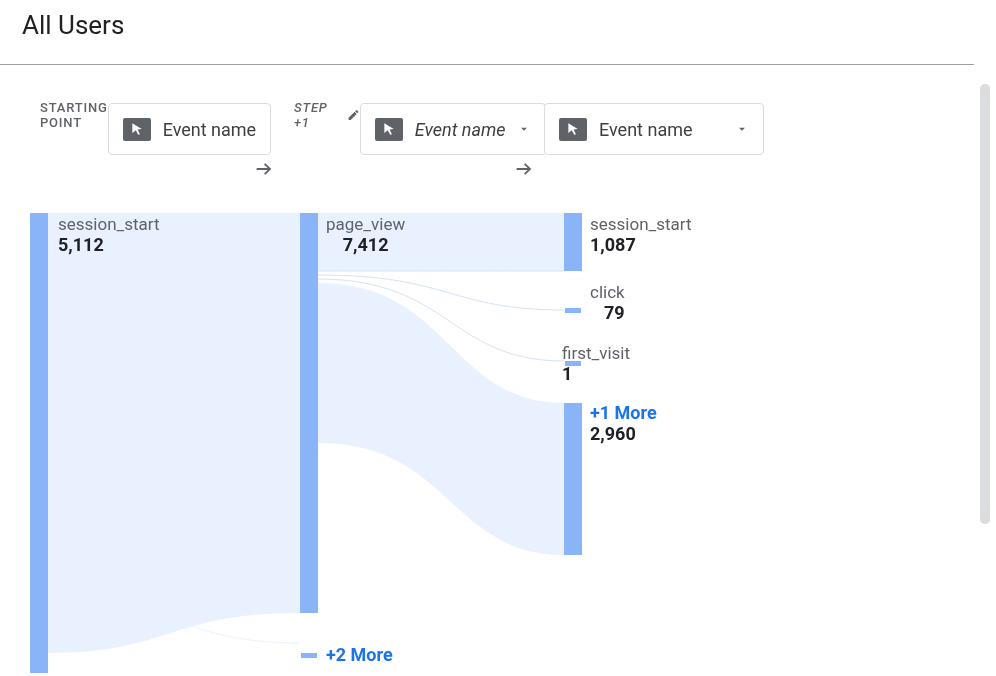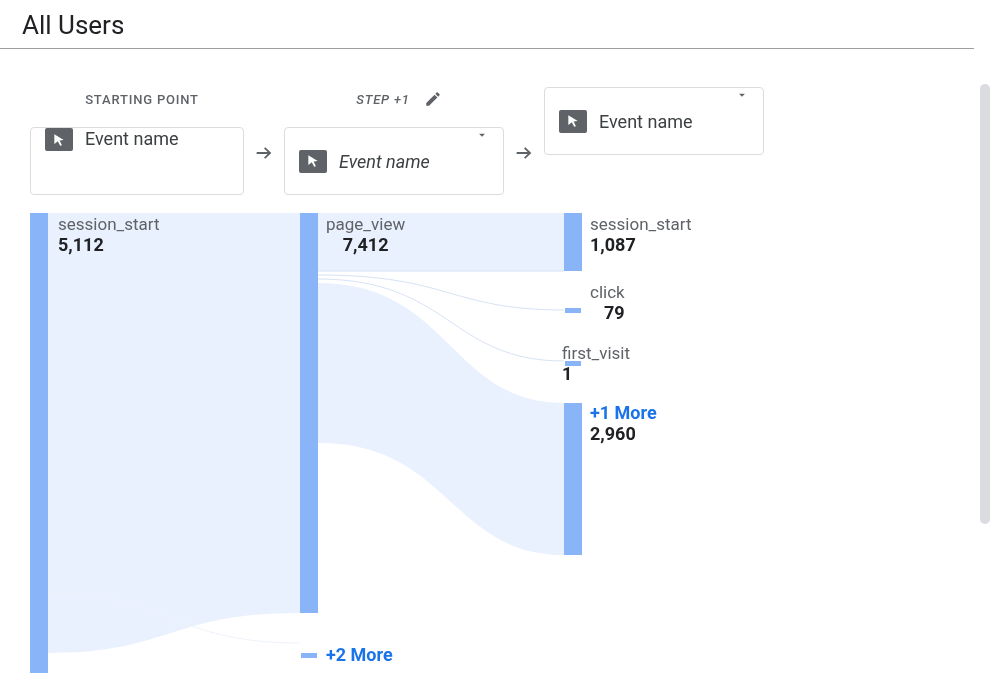--- a/index.html
+++ b/index.html
@@ -9,34 +9,34 @@
       color: #202124;
       width: 996px;
       height: 676px;
       overflow: hidden;
       position: relative;
     }
     .page-title {
       font-size: 26px;
       font-weight: 400;
       color: #202124;
-      padding: 10px 22px 8px 22px;
+      padding: 10px 22px 24px 22px;
       border-bottom: 1px solid #9e9e9e;
       margin: 0 22px 0 0;
     }
     .workspace {
       padding: 30px 20px 0 30px;
       display: flex;
       gap: 0;
       align-items: flex-start;
       position: relative;
     }
     .step-col {
       display: flex;
-      flex-direction: column;
+      flex-direction: row;
       align-items: flex-start;
     }
     .step-header {
       height: 40px;
       display: flex;
       align-items: center;
       justify-content: center;
       width: 100%;
       gap: 14px;
       padding-left: 10px;
@@ -48,24 +48,25 @@
       font-weight: 500;
     }
     .edit-icon {
       width: 18px;
       height: 18px;
       fill: #5f6368;
       cursor: pointer;
     }
     .pill {
       margin-top: 8px;
-      height: 68px;
+      height: 52px;
       border: 1px solid #dadce0;
       border-radius: 4px;
       display: flex;
+      align-items: center;
       gap: 12px;
       padding: 0 14px;
       cursor: pointer;
       background: #fff;
     }
     .pill-icon-wrap {
       width: 28px;
       height: 23px;
       background: #5f6368;
       border-radius: 2px;

